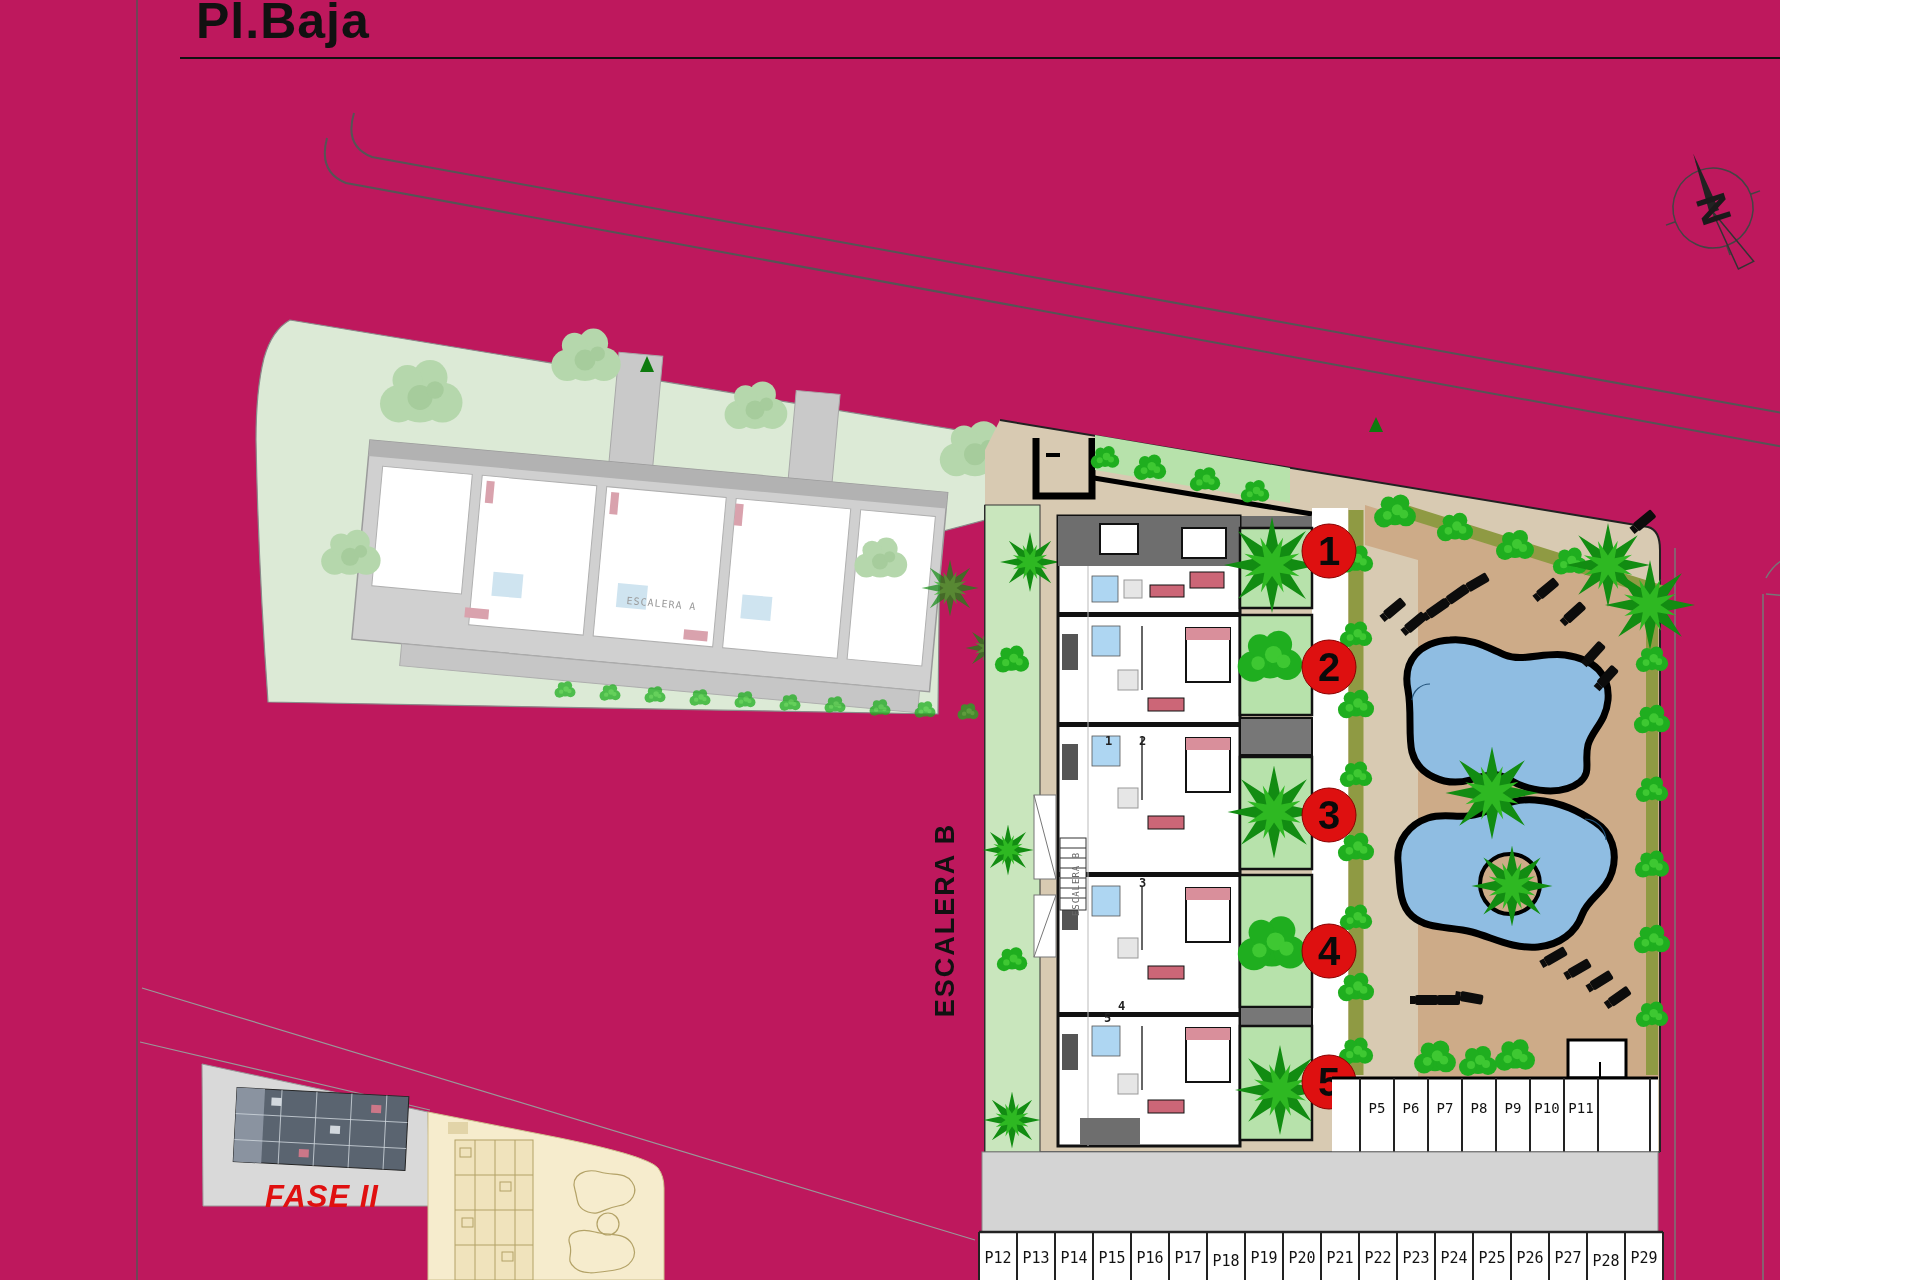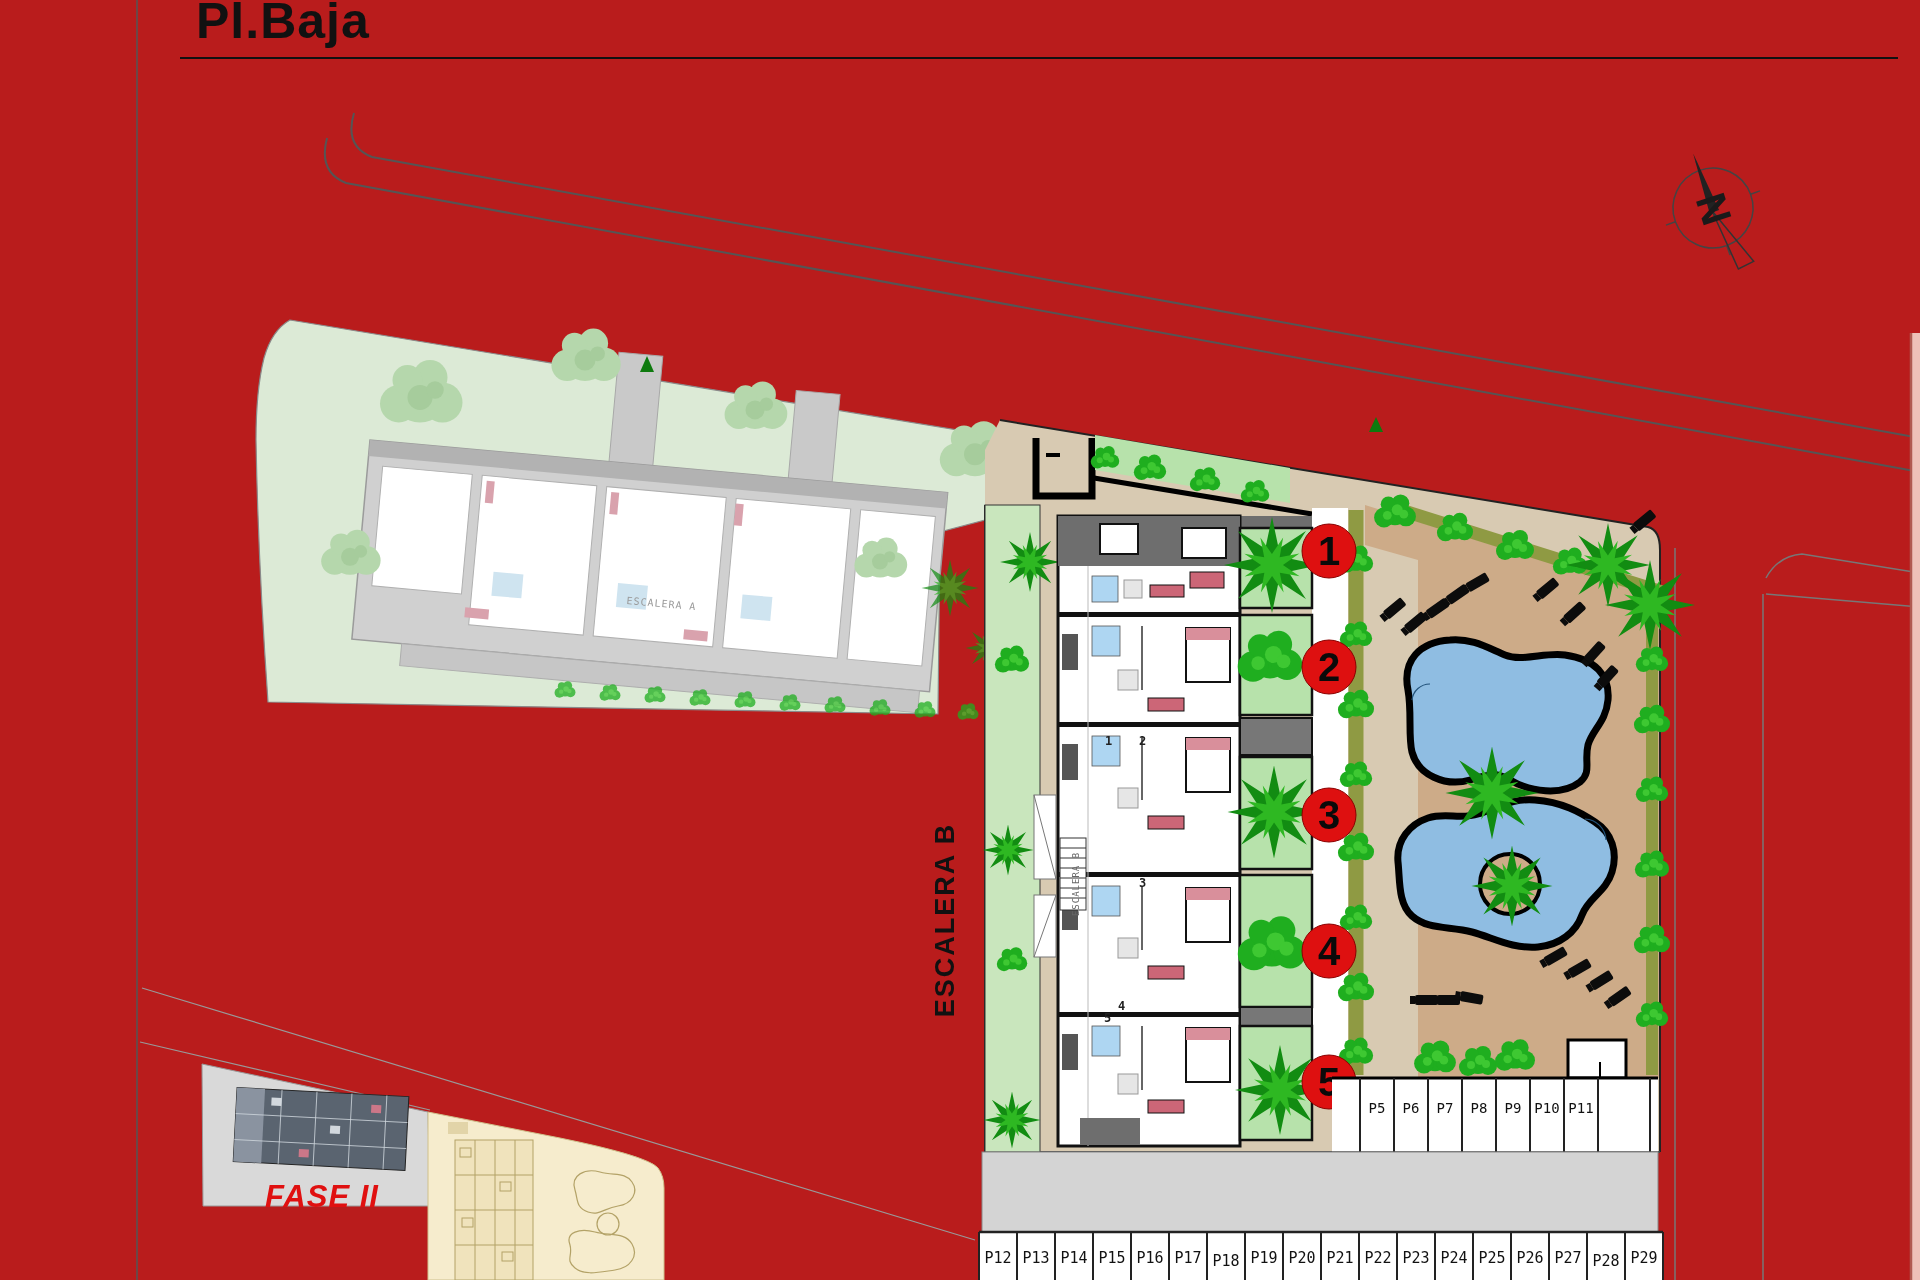--- a/index.html
+++ b/index.html
@@ -1,16 +1,16 @@
 <!DOCTYPE html>
 <html><head>
 <meta charset="utf-8">
 <style>
   html,body{margin:0;padding:0;background:#fff;}
-  .stage{width:1920px;height:1280px;position:relative;overflow:hidden;background:#b91c1c;text-align:center;}
+  .stage{width:1780px;height:1280px;position:relative;overflow:hidden;background:#be185d;text-align:center;}
   svg{display:block;}
   text{font-family:"Liberation Sans",sans-serif;}
   .t-title{font-weight:900;font-size:50px;fill:#111;letter-spacing:1px;}
   .t-esc{font-weight:bold;font-size:27px;fill:#111;letter-spacing:2px;}
   .t-esc-mini{font-size:9px;fill:#666;font-family:"DejaVu Sans Mono",monospace;letter-spacing:1px;}
   .t-esc-a{font-size:10px;fill:#9a9a9a;font-family:"DejaVu Sans Mono",monospace;letter-spacing:1px;}
   .t-fase{font-weight:900;font-size:31px;font-style:italic;letter-spacing:1px;}
   .t-park{font-size:15px;fill:#111;font-family:"DejaVu Sans Mono",monospace;}
   .t-park-s{font-size:14px;fill:#111;font-family:"DejaVu Sans Mono",monospace;}
   .t-marker{font-weight:900;font-size:40px;fill:#0a0a0a;}

